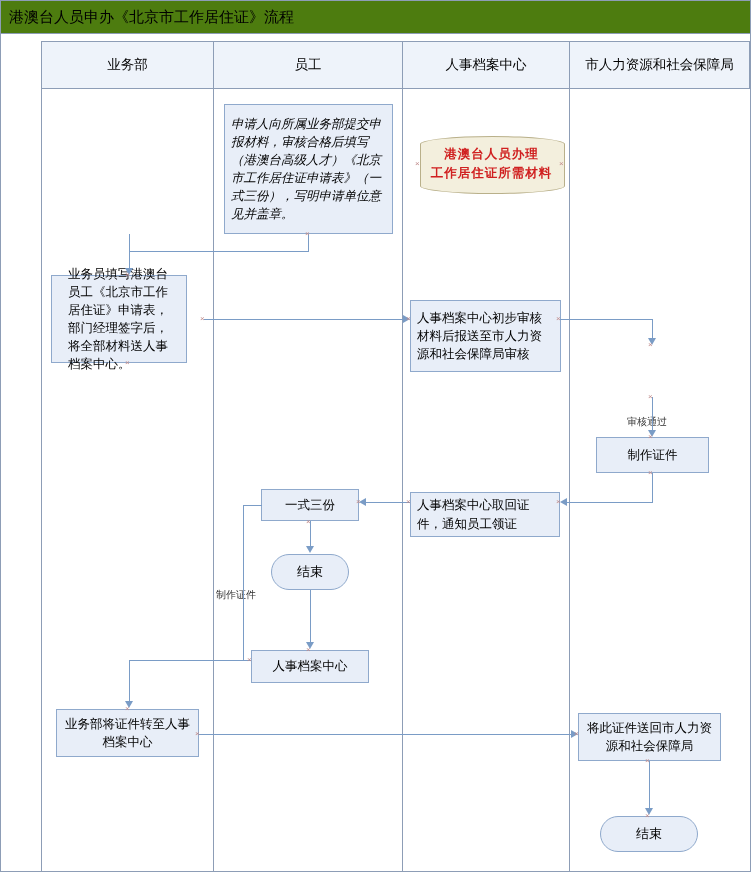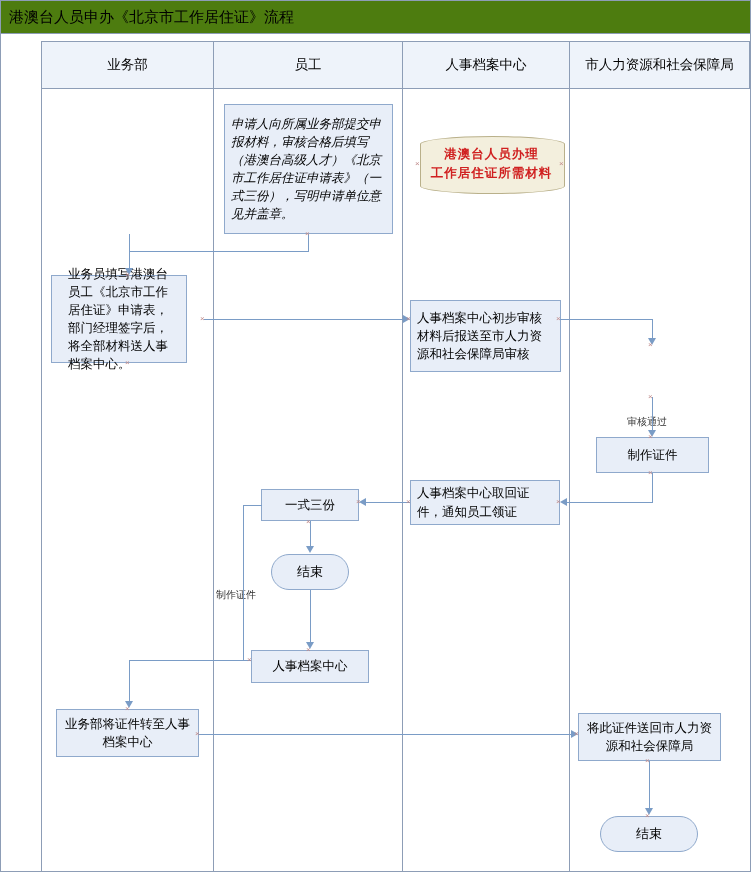--- a/index.html
+++ b/index.html
@@ -219,21 +219,21 @@
 
   <div class="box" style="left:410px; top:300px; width:151px; height:72px;">
     <span>人事档案中心初步审核材料后报送至市人力资源和社会保障局审核</span>
   </div>
 
 
   <div class="box center" style="left:596px; top:437px; width:113px; height:36px;">
     <span>制作证件</span>
   </div>
 
-  <div class="box" style="left:410px; top:480px; width:150px; height:45px;">
+  <div class="box" style="left:410px; top:492px; width:150px; height:45px;">
     <span>人事档案中心取回证件，通知员工领证</span>
   </div>
 
   <div class="box center" style="left:261px; top:489px; width:98px; height:32px;">
     <span>一式三份</span>
   </div>
 
   <div class="terminator" style="left:271px; top:554px; width:78px; height:36px;">
     <span>结束</span>
   </div>

